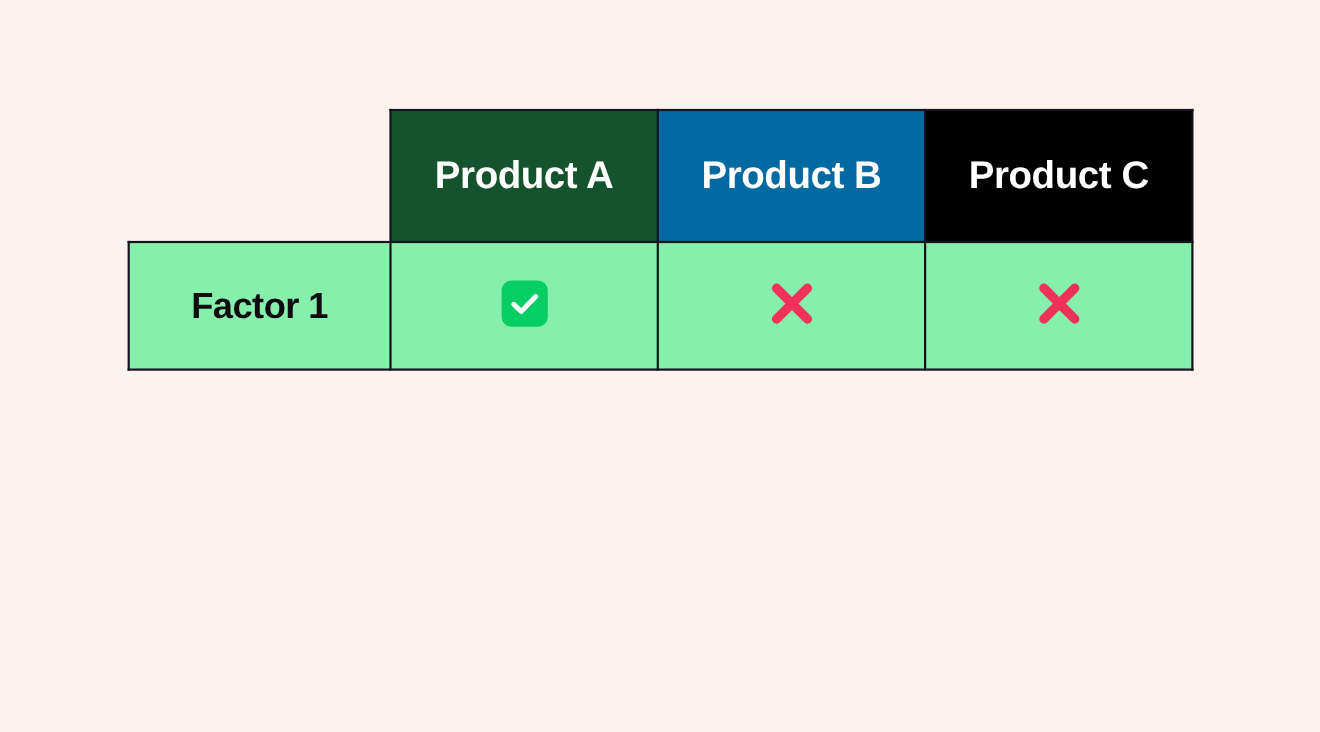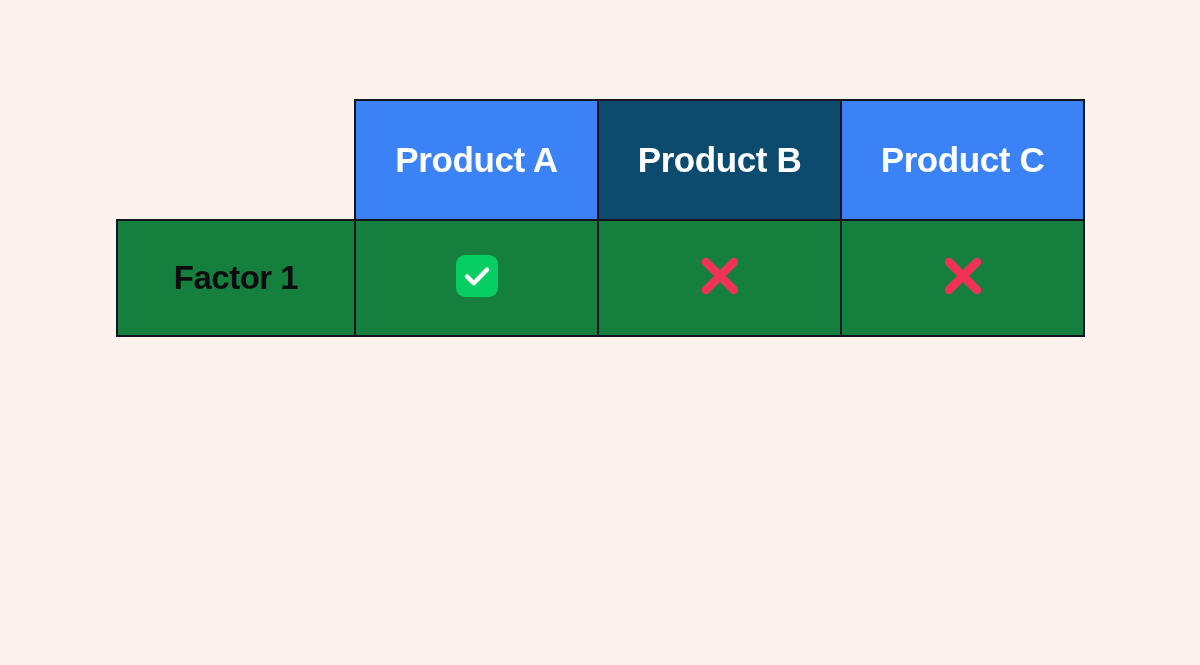--- a/index.html
+++ b/index.html
@@ -47,32 +47,32 @@
     border: 2px solid #15131f;
     box-sizing: border-box;
   }
 
   
   .comparison-table thead th.corner {
     background: transparent;
     border: none;
   }
 
-  .comparison-table thead th.prod-a { background: #3b82f6; }
-  .comparison-table thead th.prod-b { background: #0c4a6e; }
-  .comparison-table thead th.prod-c { background: #3b82f6; }
+  .comparison-table thead th.prod-a { background: #14532d; }
+  .comparison-table thead th.prod-b { background: #0369a1; }
+  .comparison-table thead th.prod-c { background: #000000; }
 
   
   .comparison-table tbody td {
     height: 116px;
     padding: 0;
     margin: 0;
     text-align: center;
     vertical-align: middle;
-    background: #15803d;
+    background: #86efac;
     border: 2px solid #15131f;
     box-sizing: border-box;
   }
 
   .comparison-table tbody td.row-label {
     font-size: 33px;
     font-weight: 700;
     color: #0d0c10;
     letter-spacing: -0.5px;
   }

